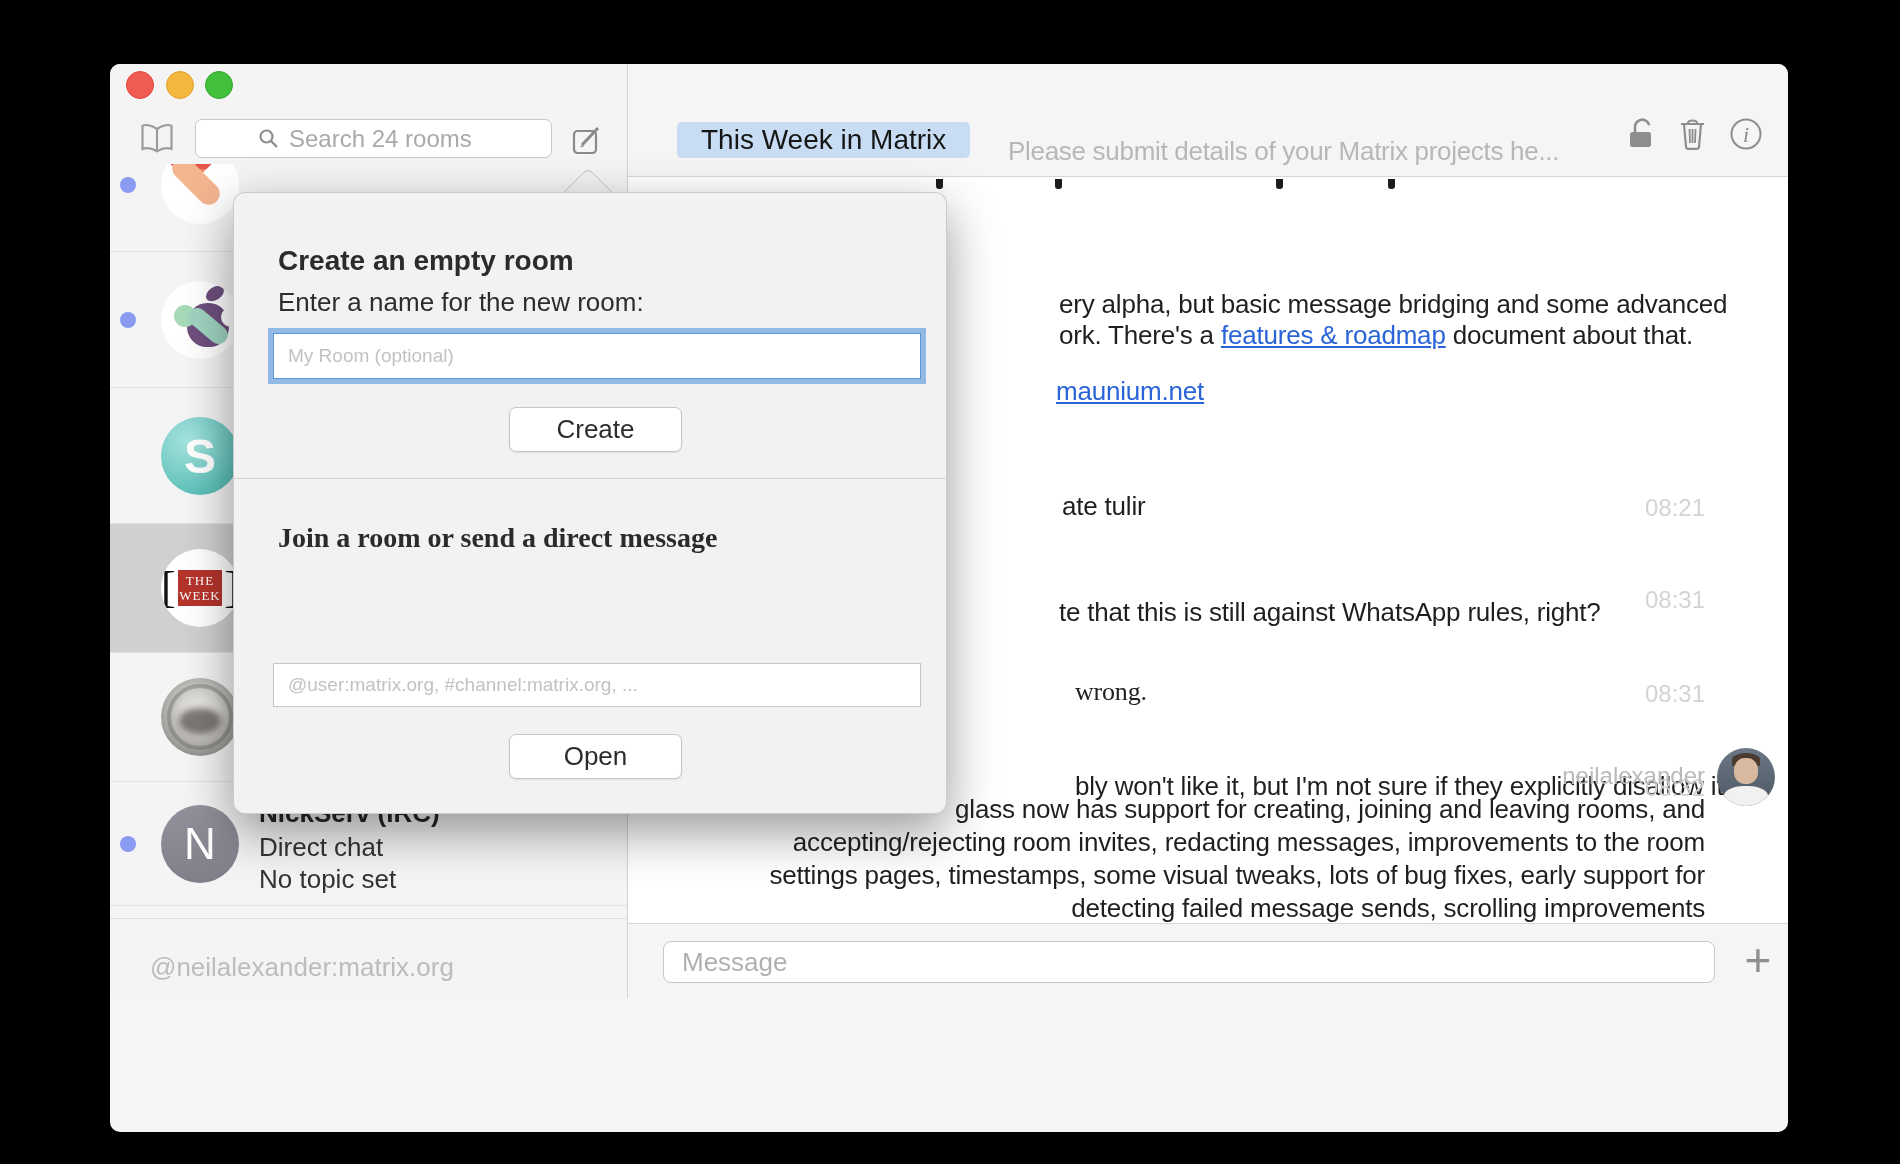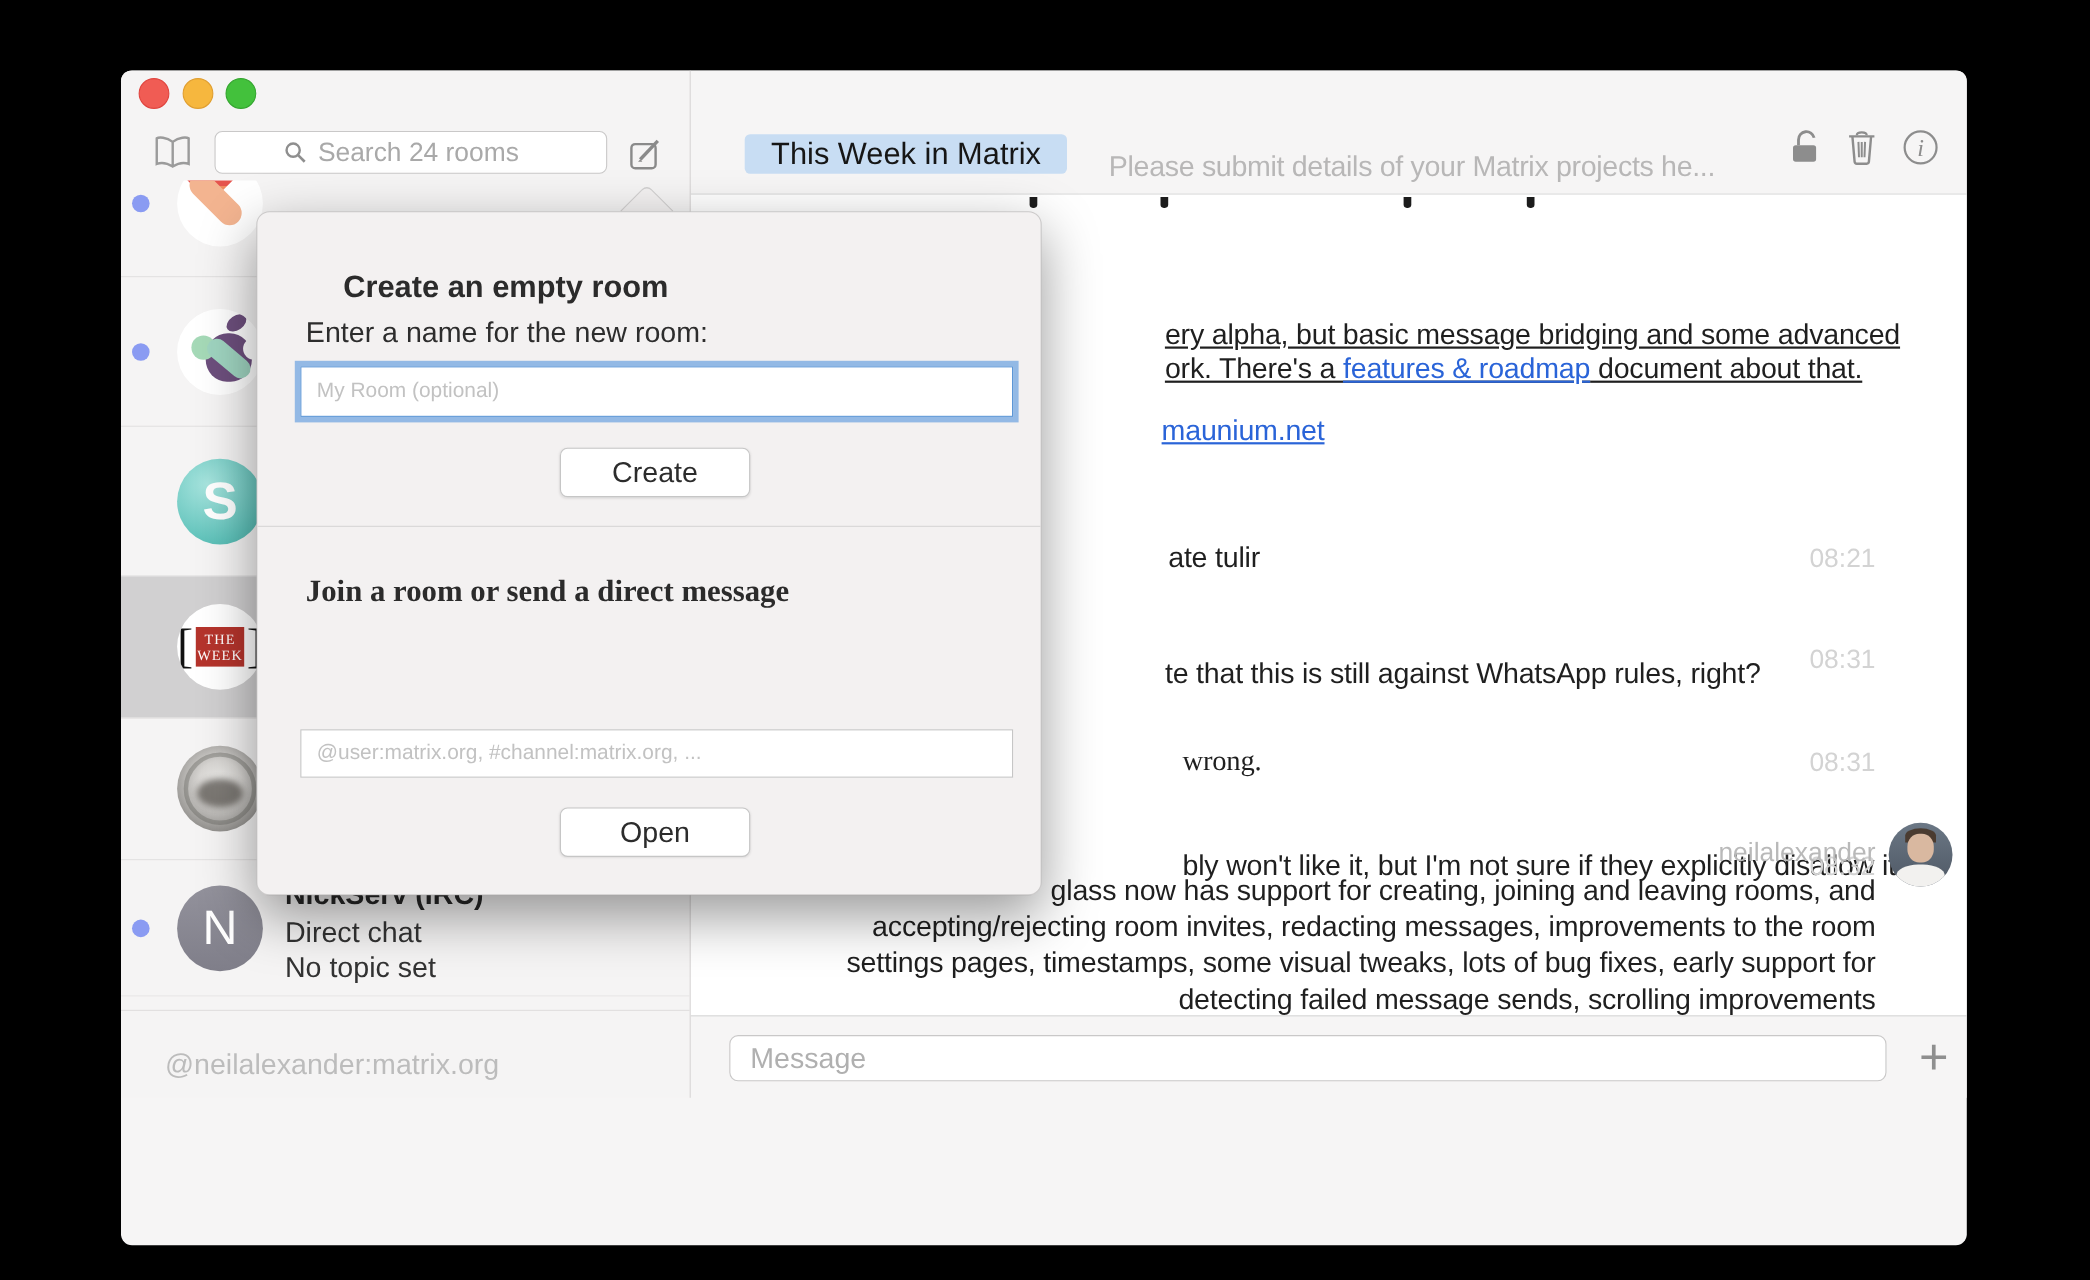--- a/index.html
+++ b/index.html
@@ -276,21 +276,21 @@
   </div>
 
   <div class="chat">
     <div>
         <div class="dmark" style="left: 308px;"></div>
         <div class="dmark" style="left: 427px;"></div>
         <div class="dmark" style="left: 648px;"></div>
         <div class="dmark" style="left: 760px;"></div>
       </div>
 
-    <div class="msg" style="left:431px; top:112px;text-decoration:underline;">
+    <div class="msg" style="left:431px; top:112px;">
       <span>ery alpha, but basic message bridging and some advanced</span><br>
       <span>ork. There's a </span><span class="mlink">features &amp; roadmap</span><span> document about that.</span>
     </div>
 
     <div class="msg" style="left:428px; top:199px;">
       <span class="mlink">maunium.net</span>
     </div>
 
     <div class="msg" style="left:434px; top:314px;">
       <span>ate tulir</span>
@@ -327,21 +327,21 @@
   </div>
 
   <div class="composer">
     <input type="text" placeholder="Message" style="">
     <button class="attach-btn">+</button>
   </div>
 
   <div class="popover">
     <div class="pop-arrow"></div>
     <div class="pop-body">
-      <div class="pop-title" style="top:52px;margin-left:34px;">Create an empty room</div>
+      <div class="pop-title" style="top:52px;">Create an empty room</div>
       <div class="pop-text" style="top:92px;">Enter a name for the new room:</div>
       <div class="pop-input focused" style="top:140px; height:46px;">
         <input type="text" placeholder="My Room (optional)" style="">
       </div>
       <button class="pop-btn" style="top:214px;">Create</button>
 
       <div class="pop-divider"></div>
 
       <div class="pop-title" style="top:329px;font-family:Liberation Serif, serif;">Join a room or send a direct message</div>
       <div class="pop-input" style="top:470px; height:44px;">

